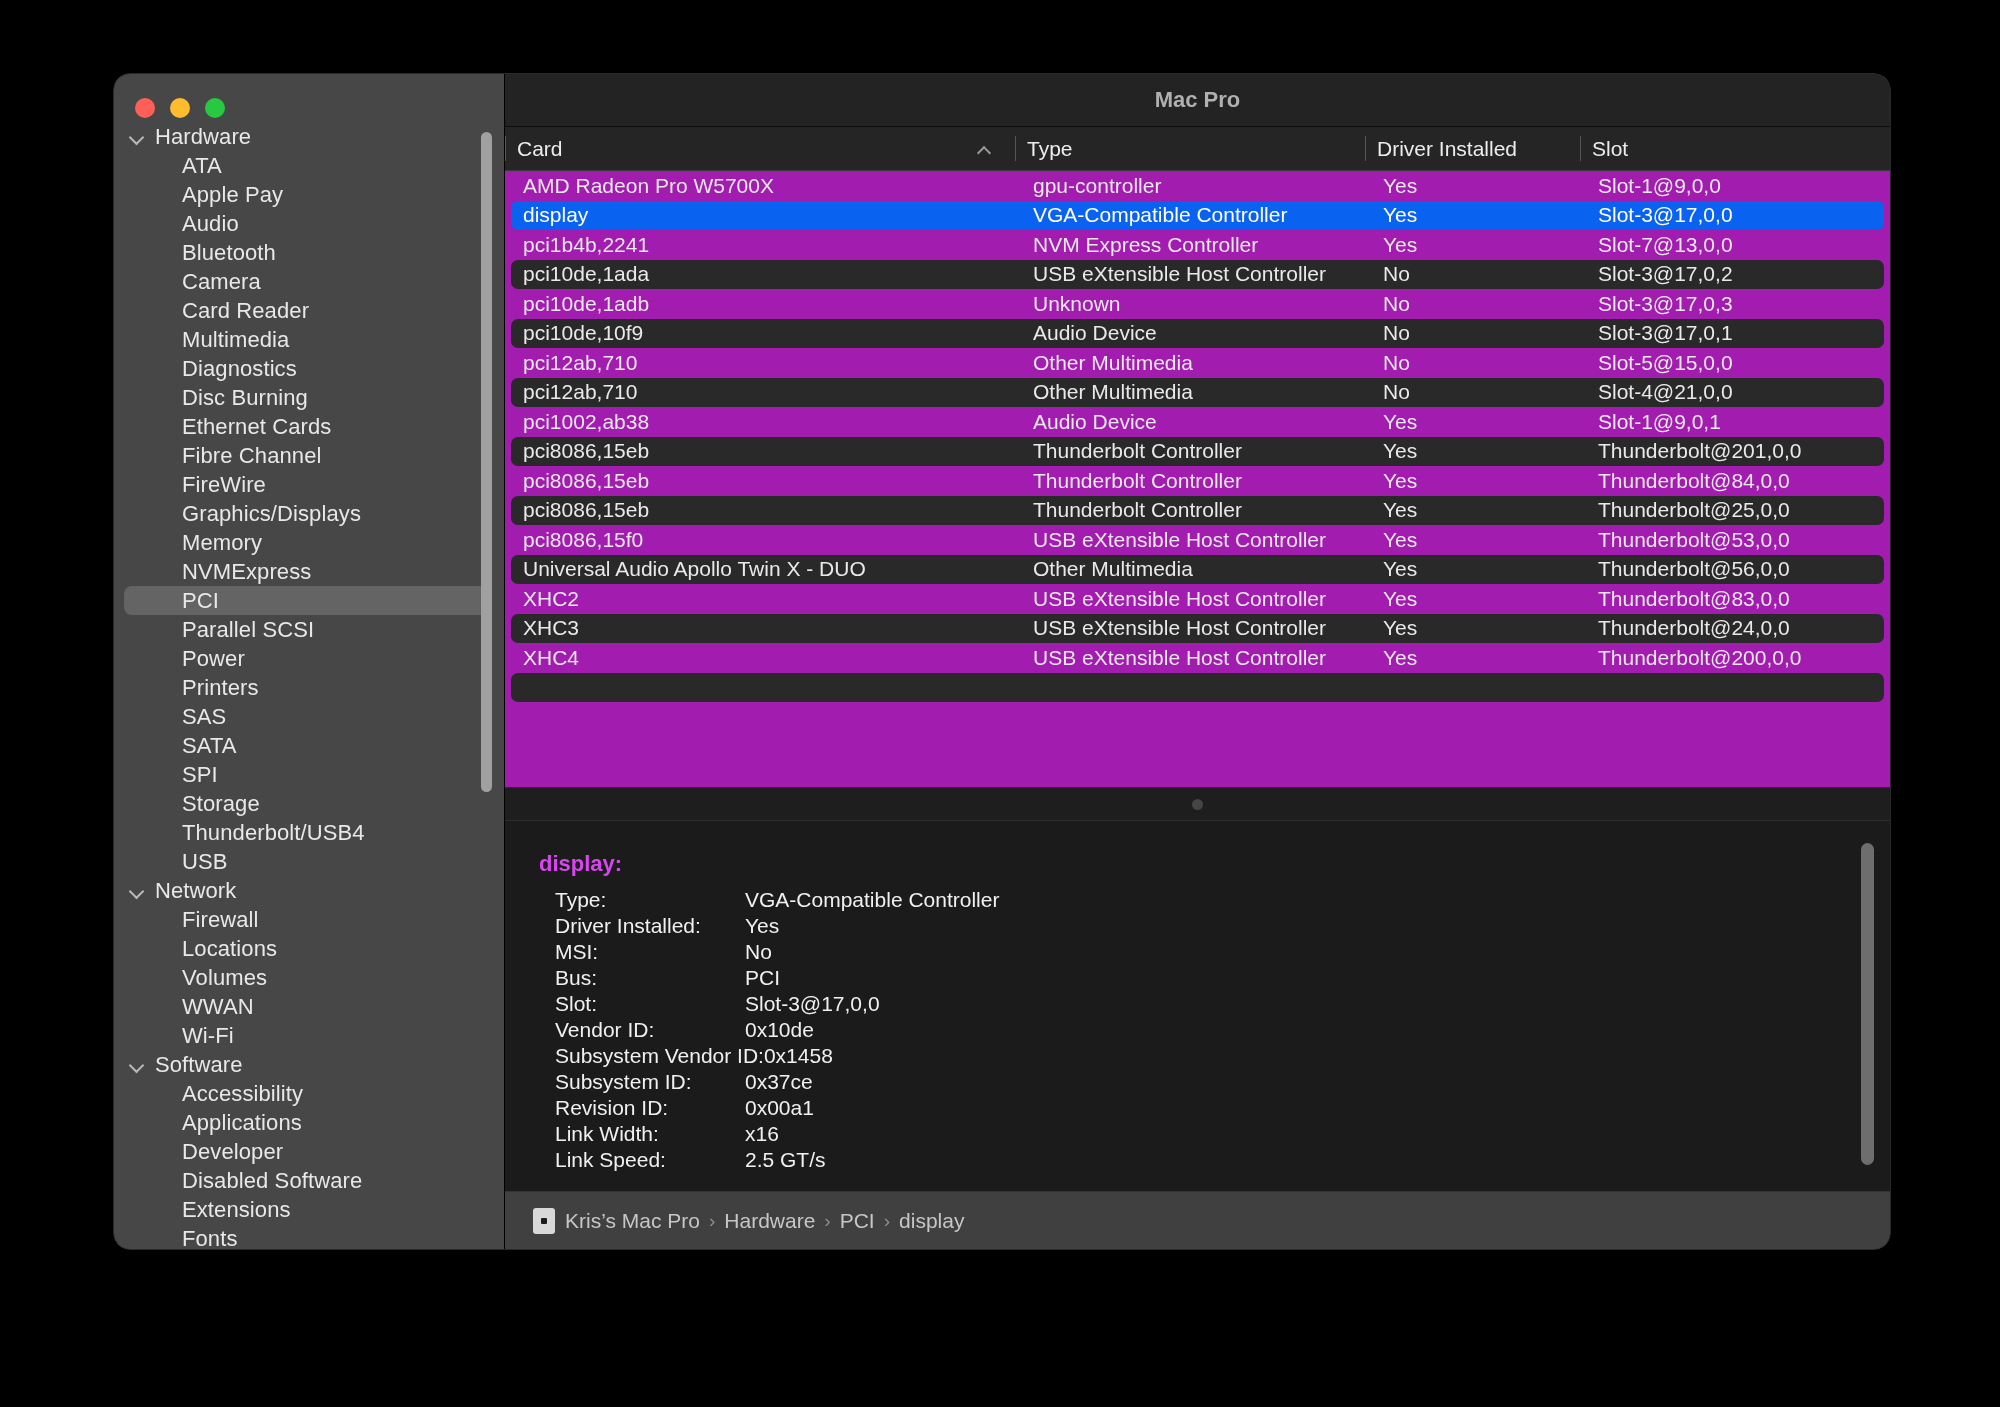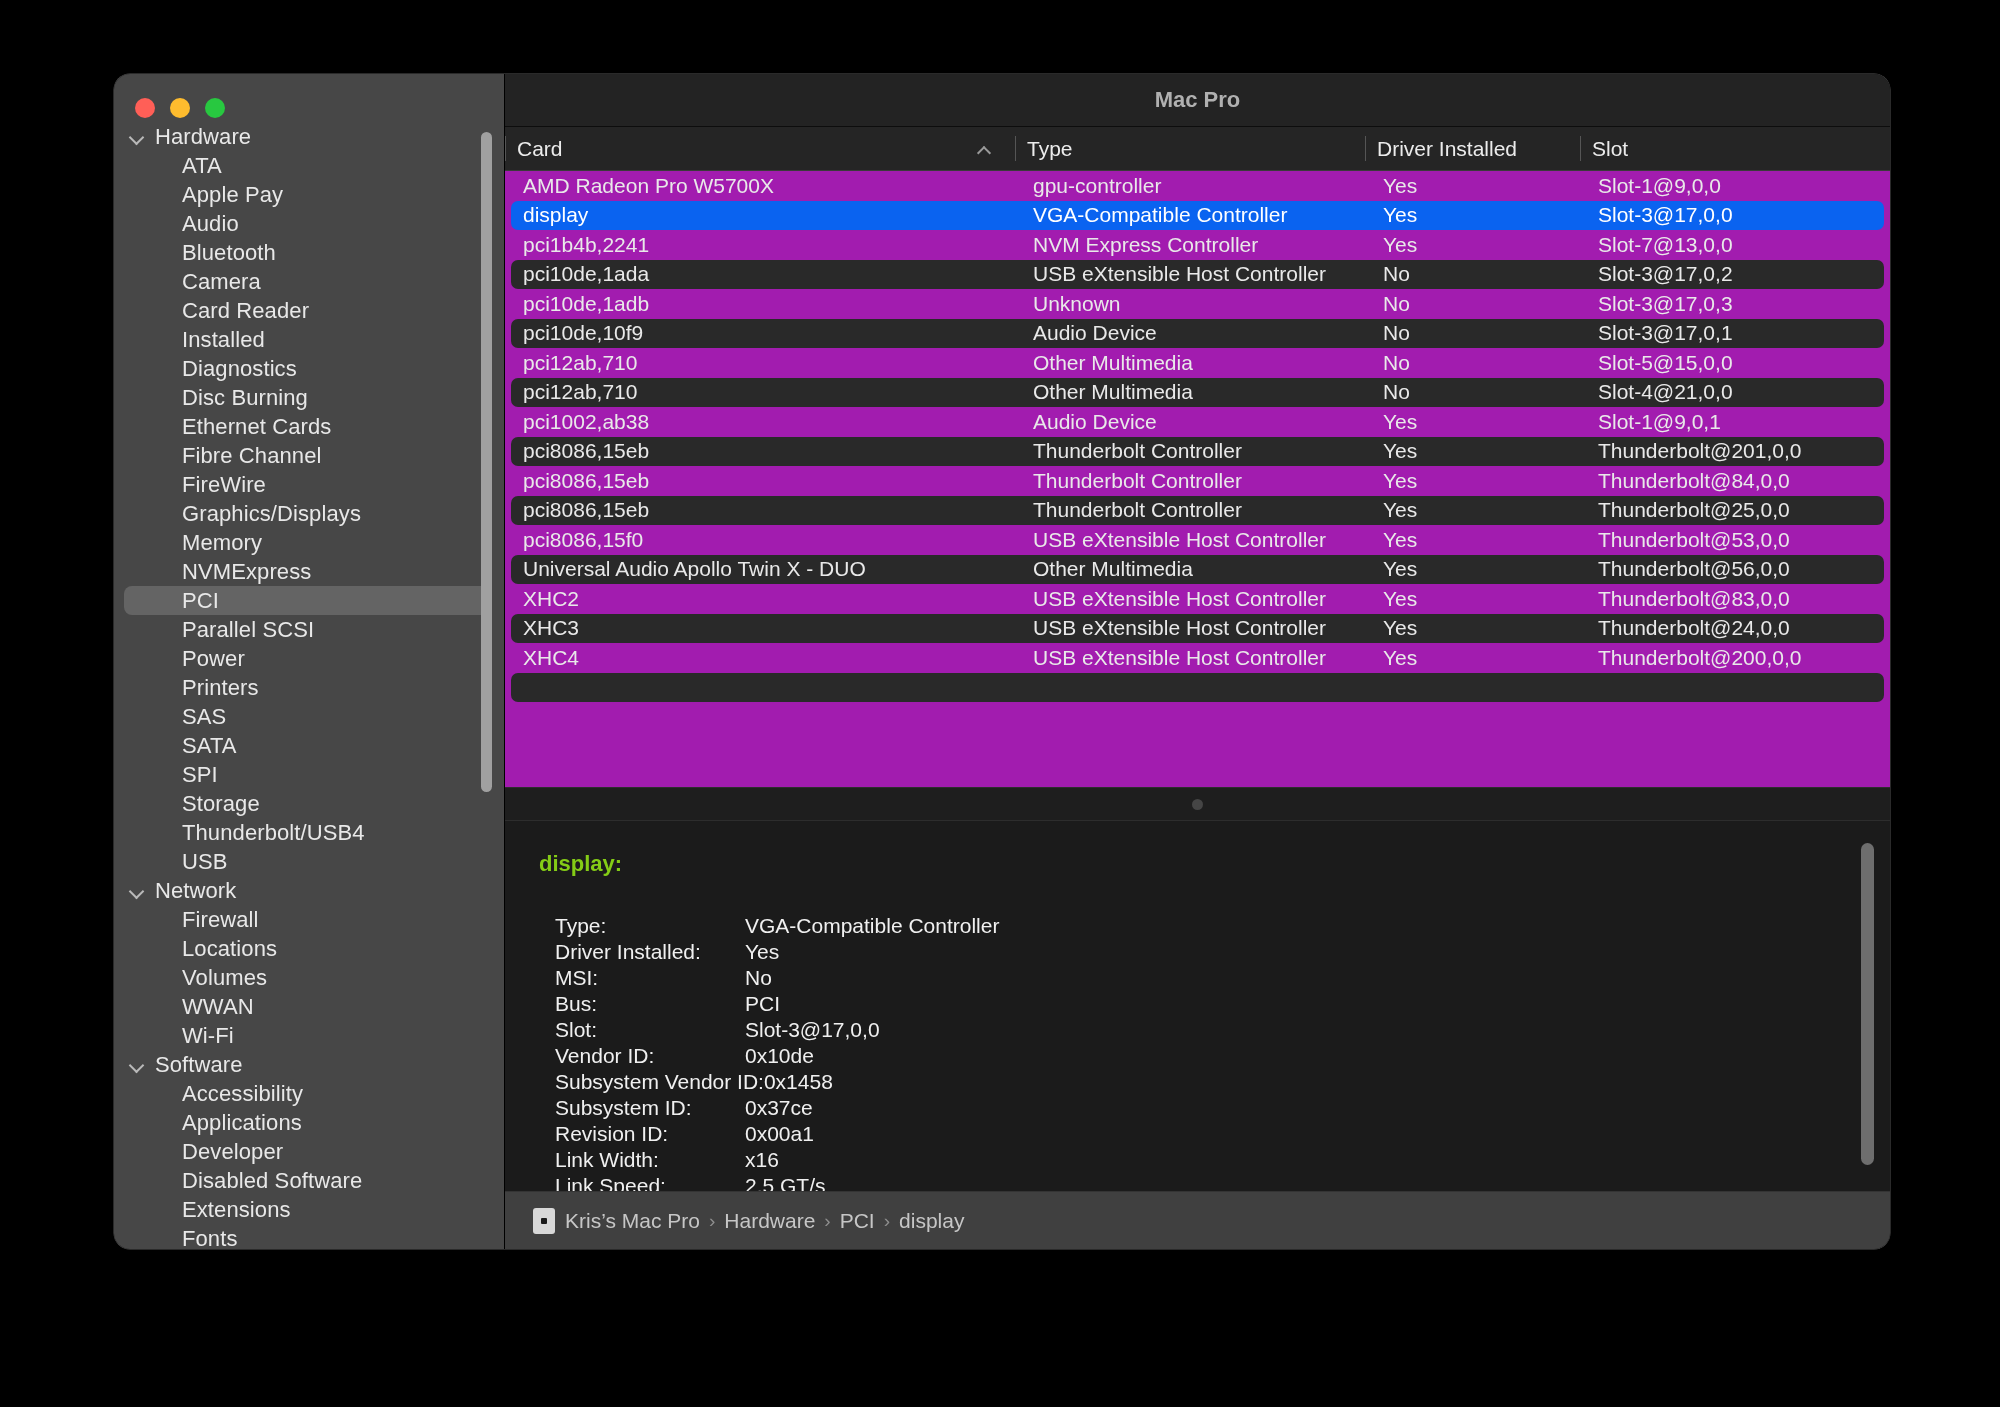--- a/index.html
+++ b/index.html
@@ -234,22 +234,22 @@
   #detail {
     flex: 1 1 auto;
     position: relative;
     background: #1b1b1b;
     padding: 30px 0 0 34px;
     overflow: hidden;
   }
   #detail .detail-title {
     font-size: 22px;
     font-weight: bold;
-    color: #84cc16;
-    margin-bottom: 36px;
+    color: #d946ef;
+    margin-bottom: 10px;
   }
   .detail-rows { display: block; }
   .drow {
     display: flex;
     height: 26px;
     align-items: center;
     font-size: 21px;
     color: #f0f0f0;
     white-space: nowrap;
     justify-content: space-between;
@@ -320,21 +320,21 @@
           <div class="sb-group">
             <span class="disclosure"></span>
             <span>Hardware</span>
           </div>
           <div class="sb-item">ATA</div>
           <div class="sb-item">Apple Pay</div>
           <div class="sb-item">Audio</div>
           <div class="sb-item">Bluetooth</div>
           <div class="sb-item">Camera</div>
           <div class="sb-item">Card Reader</div>
-          <div class="sb-item">Installed</div>
+          <div class="sb-item">Multimedia</div>
           <div class="sb-item">Diagnostics</div>
           <div class="sb-item">Disc Burning</div>
           <div class="sb-item">Ethernet Cards</div>
           <div class="sb-item">Fibre Channel</div>
           <div class="sb-item">FireWire</div>
           <div class="sb-item">Graphics/Displays</div>
           <div class="sb-item">Memory</div>
           <div class="sb-item">NVMExpress</div>
           <div class="sb-item selected">PCI</div>
           <div class="sb-item">Parallel SCSI</div>

